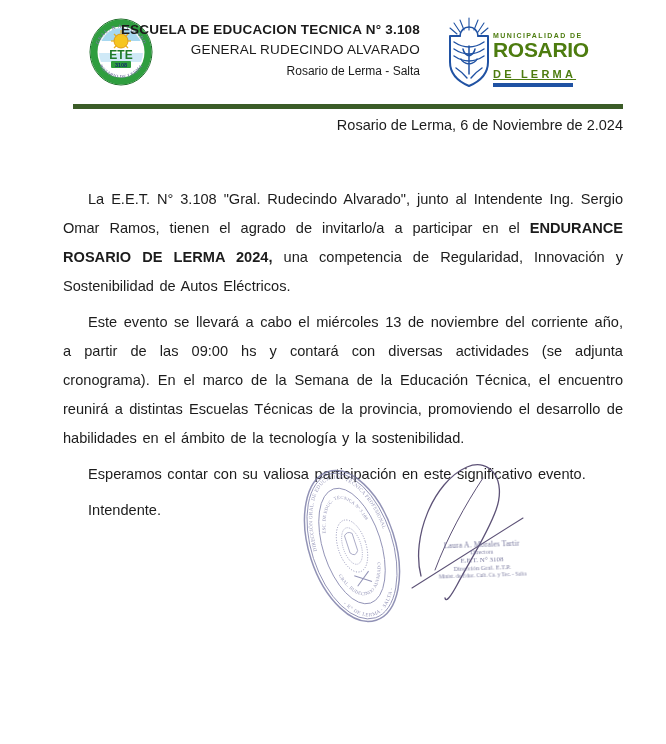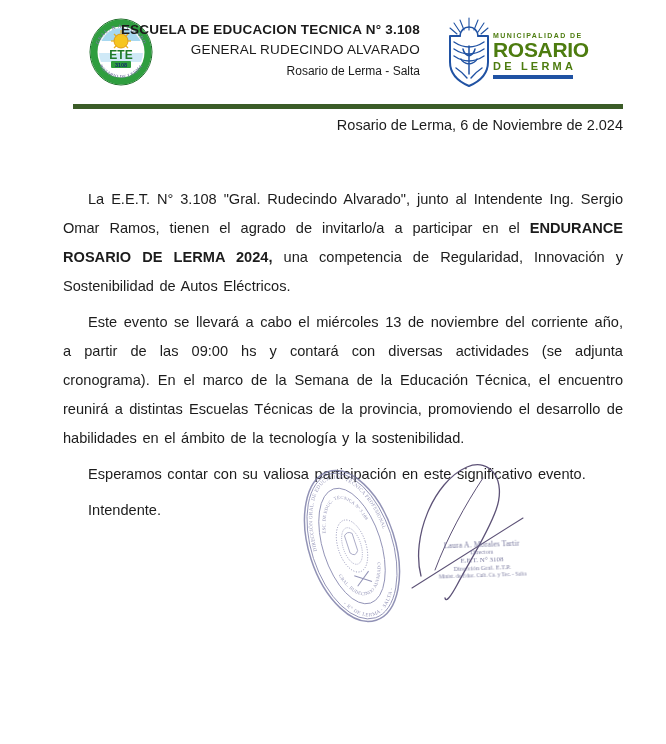--- a/index.html
+++ b/index.html
@@ -20,21 +20,21 @@
     text-align: right; color: #1a1a1a;
   }
   .school-title .l1 { font-size: 13.5px; font-weight: bold; white-space: nowrap; letter-spacing: .2px; }
   .school-title .l2 { font-size: 13.5px; font-weight: normal; margin-top: 5px; white-space: nowrap; letter-spacing: .2px; }
   .school-title .l3 { font-size: 12px; margin-top: 7px; white-space: nowrap; }
   .muni-logo { position: absolute; left: 446px; top: 14px; width: 180px; }
   .muni-crest { position: absolute; left: 0; top: 2px; }
   .muni-text { position: absolute; left: 47px; top: 18px; color: #4d7c0f; }
   .muni-text .m1 { font-size: 7px; font-weight: bold; letter-spacing: 1.4px; white-space: nowrap; }
   .muni-text .m2 { font-size: 21px; font-weight: 800; letter-spacing: -0.3px; line-height: 19px; margin-top: 1px; white-space: nowrap; }
-  .muni-text .m3 { font-size: 11px; font-weight: bold; letter-spacing: 3.2px; margin-top: 1px; white-space: nowrap; }
+  .muni-text .m3 { font-size: 11px; font-weight: bold; letter-spacing: 3.2px; margin-top: 9px; white-space: nowrap; text-decoration: underline; }
   .muni-text .bar { width: 80px; height: 4px; background: #2052a3; margin-top: 3px; }
   .divider { position: absolute; left: 73px; top: 104px; width: 550px; height: 5px; }
   
   .date-line {
     position: absolute; top: 117px; right: 43px;
     font-size: 14.5px; color: #1c1c1c;
   }
   .letter-body {
     position: absolute; left: 63px; top: 185px; width: 560px;
     font-size: 14.6px; line-height: 29px; text-align: justify;

